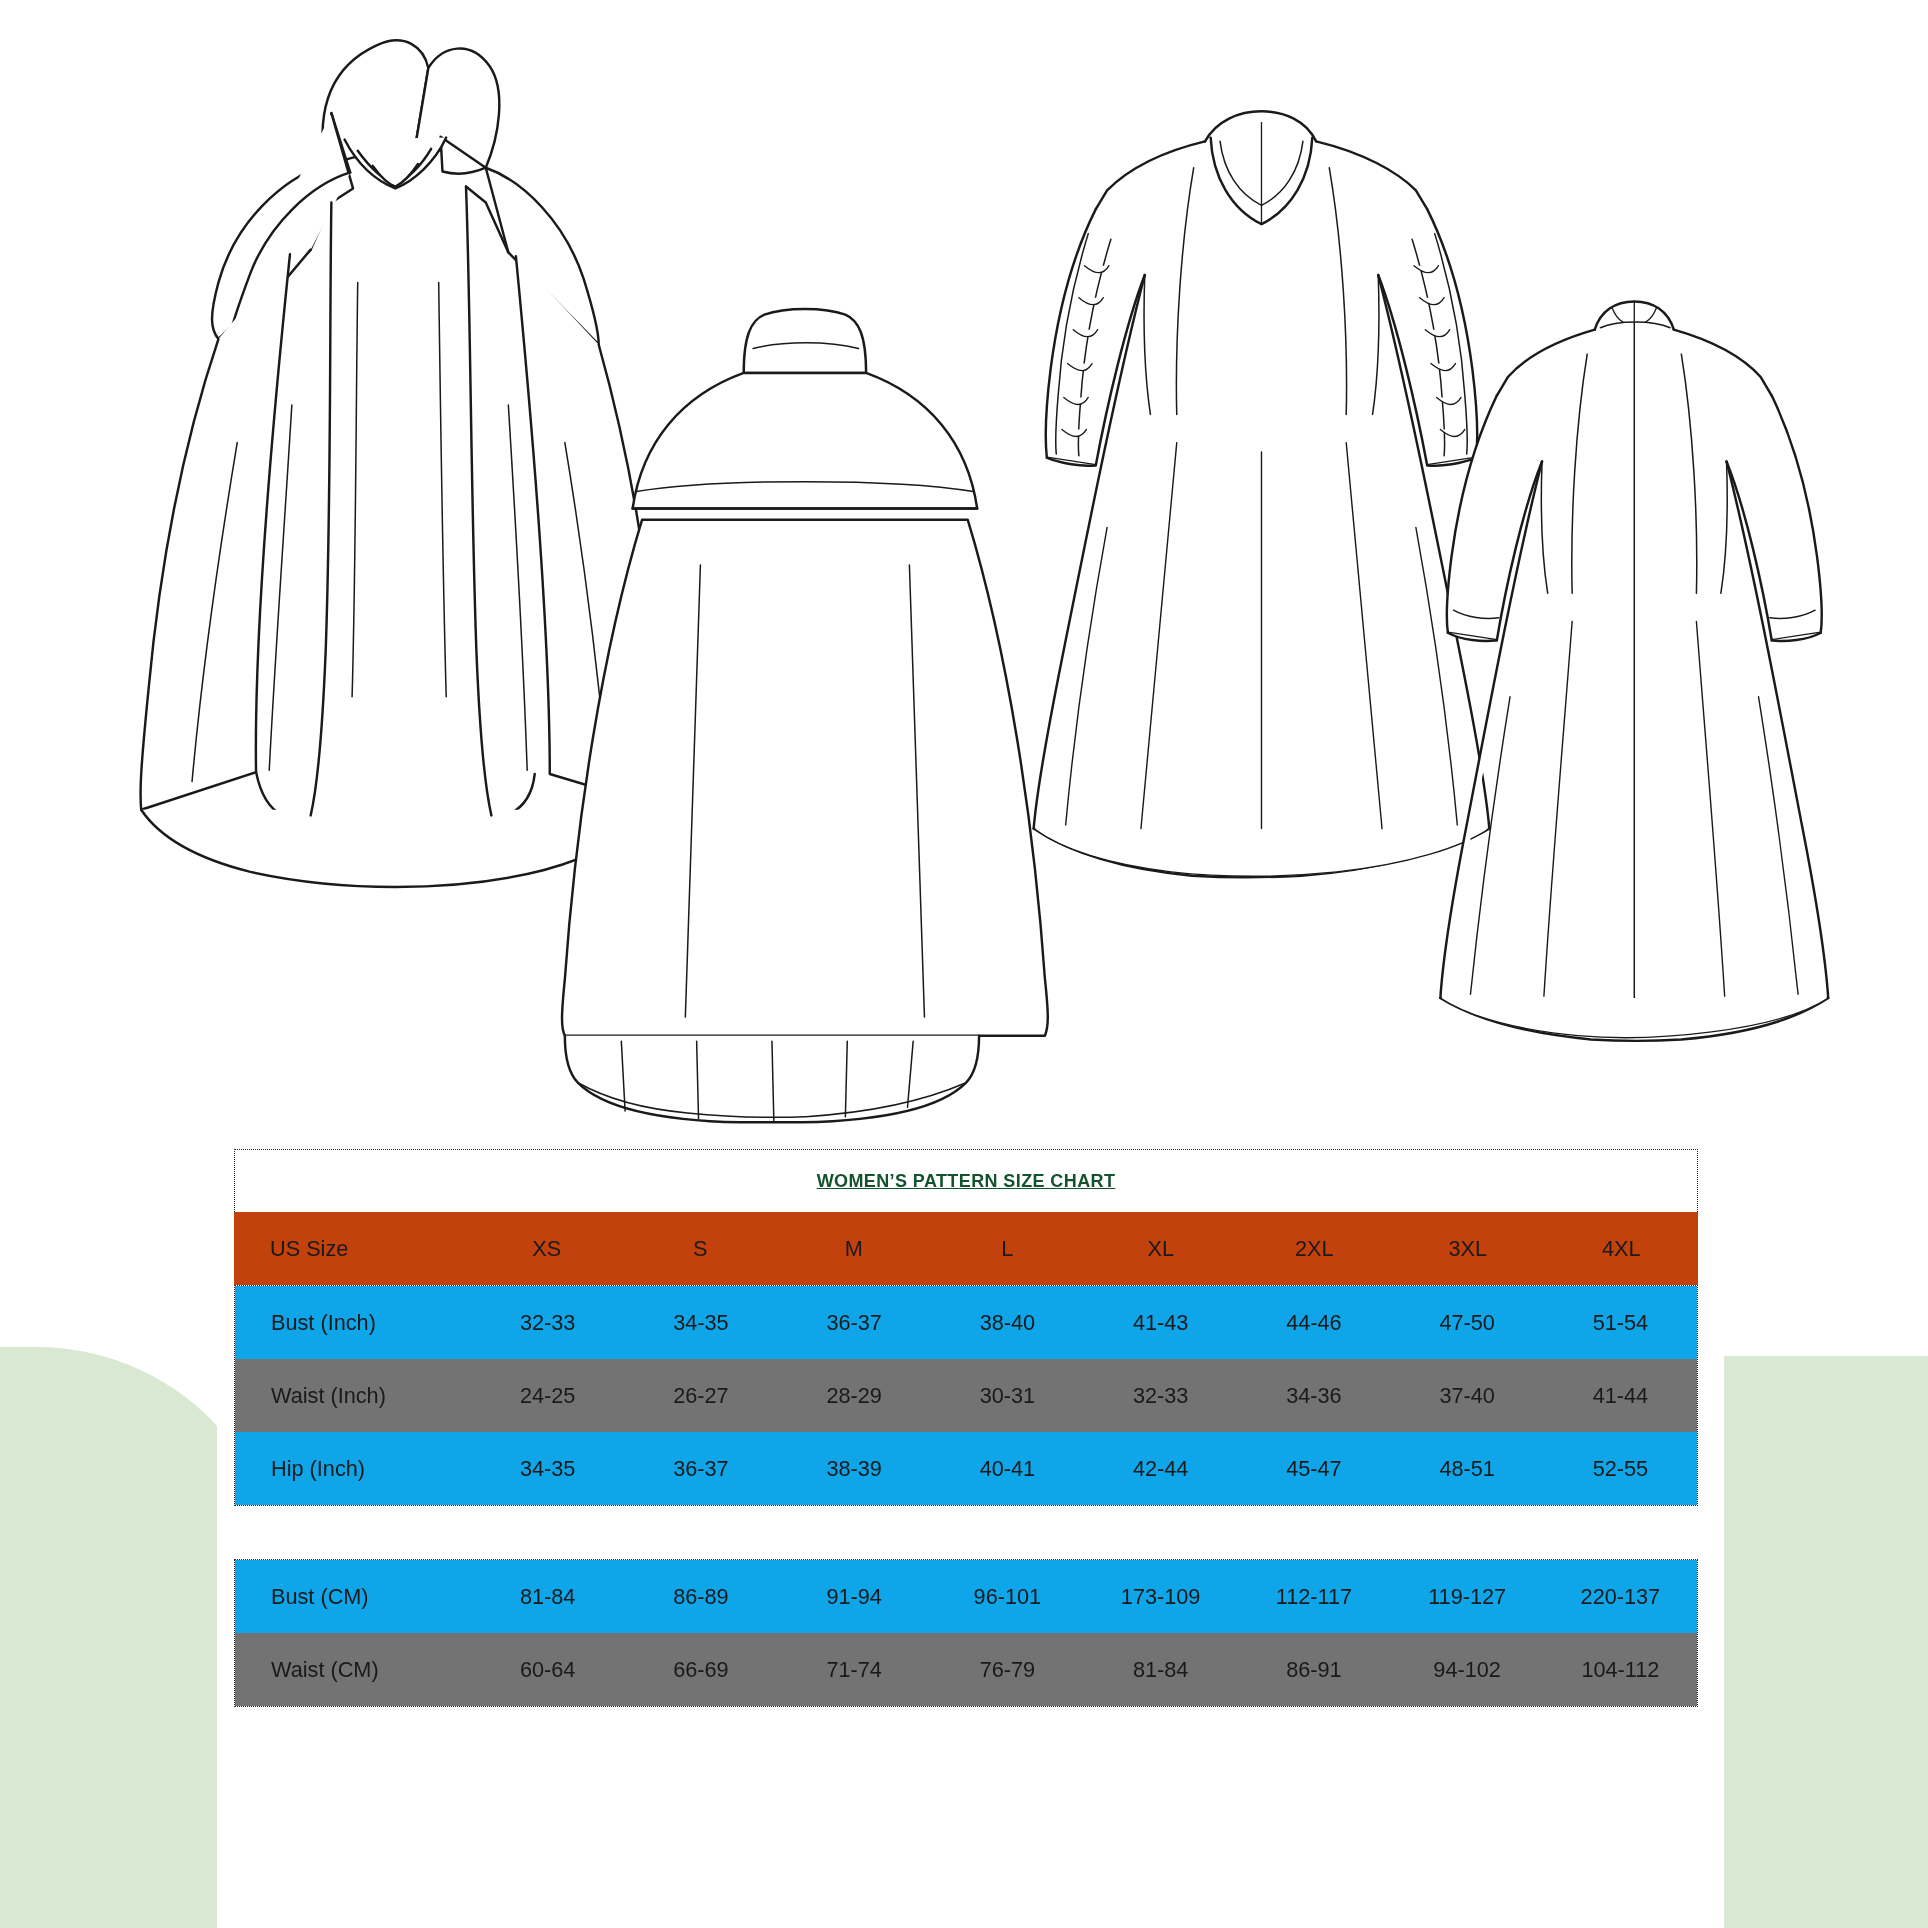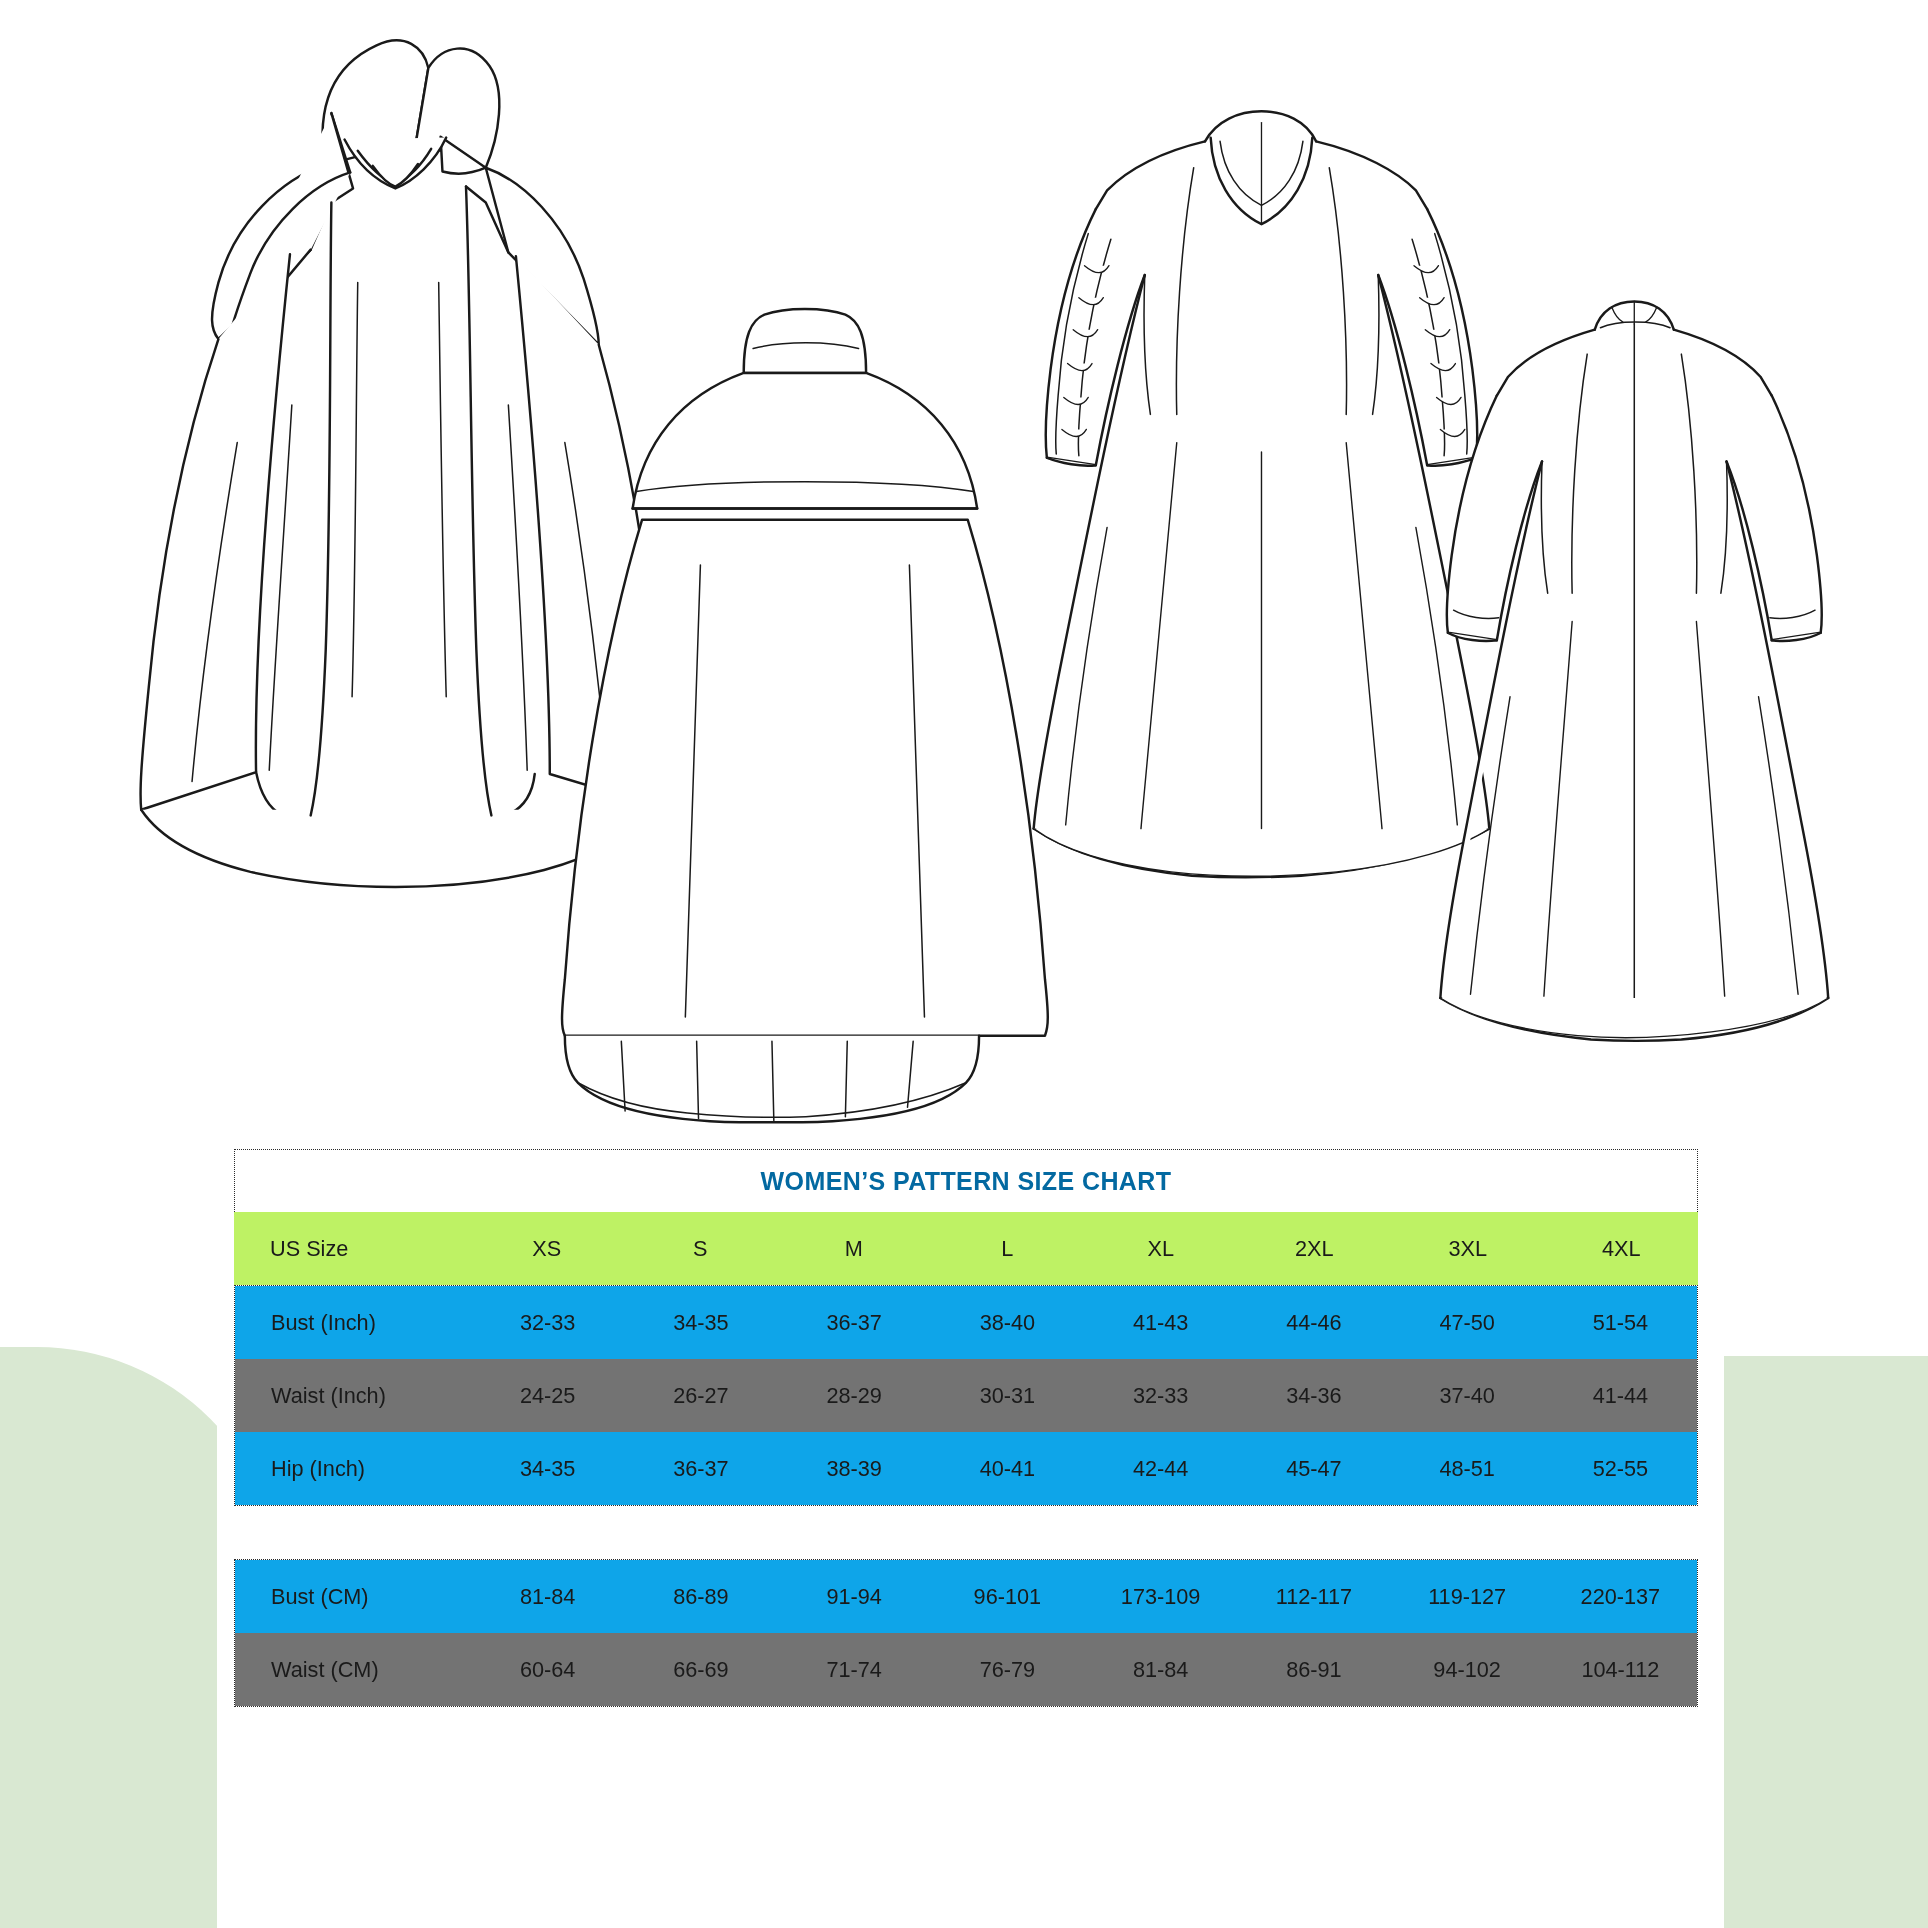--- a/index.html
+++ b/index.html
@@ -69,44 +69,45 @@
   }
   .title-box {
     border: 1.9px dotted #2b2b2b;
     border-bottom: none;
     height: 62px;
     display: flex;
     align-items: center;
     justify-content: center;
   }
   .title-box .title {
-    font-size: 25px;
+    font-size: 18px;
     font-weight: bold;
     letter-spacing: 0.4px;
-    color: #0369a1;
+    color: #14532d;
+    text-decoration: underline;
   }
   table.size-table {
     width: 100%;
     border-collapse: collapse;
     table-layout: fixed;
   }
   table.size-table td, table.size-table th {
     text-align: center;
     font-size: 21.7px;
     font-weight: normal;
     color: #1a1a1a;
     height: 73px;
     padding: 0;
     vertical-align: middle;
   }
   .header-row th {
     font-weight: bold;
     font-size: 22.6px;
     height: 70px;
-    background: #bef264;
+    background: #c2410c;
   }
   .rowlabel {
     text-align: left !important;
     padding-left: 36px !important;
   }
   .shaded td {
     background: #0ea5e9;
   }
   .plain td {
     background: #737373;

